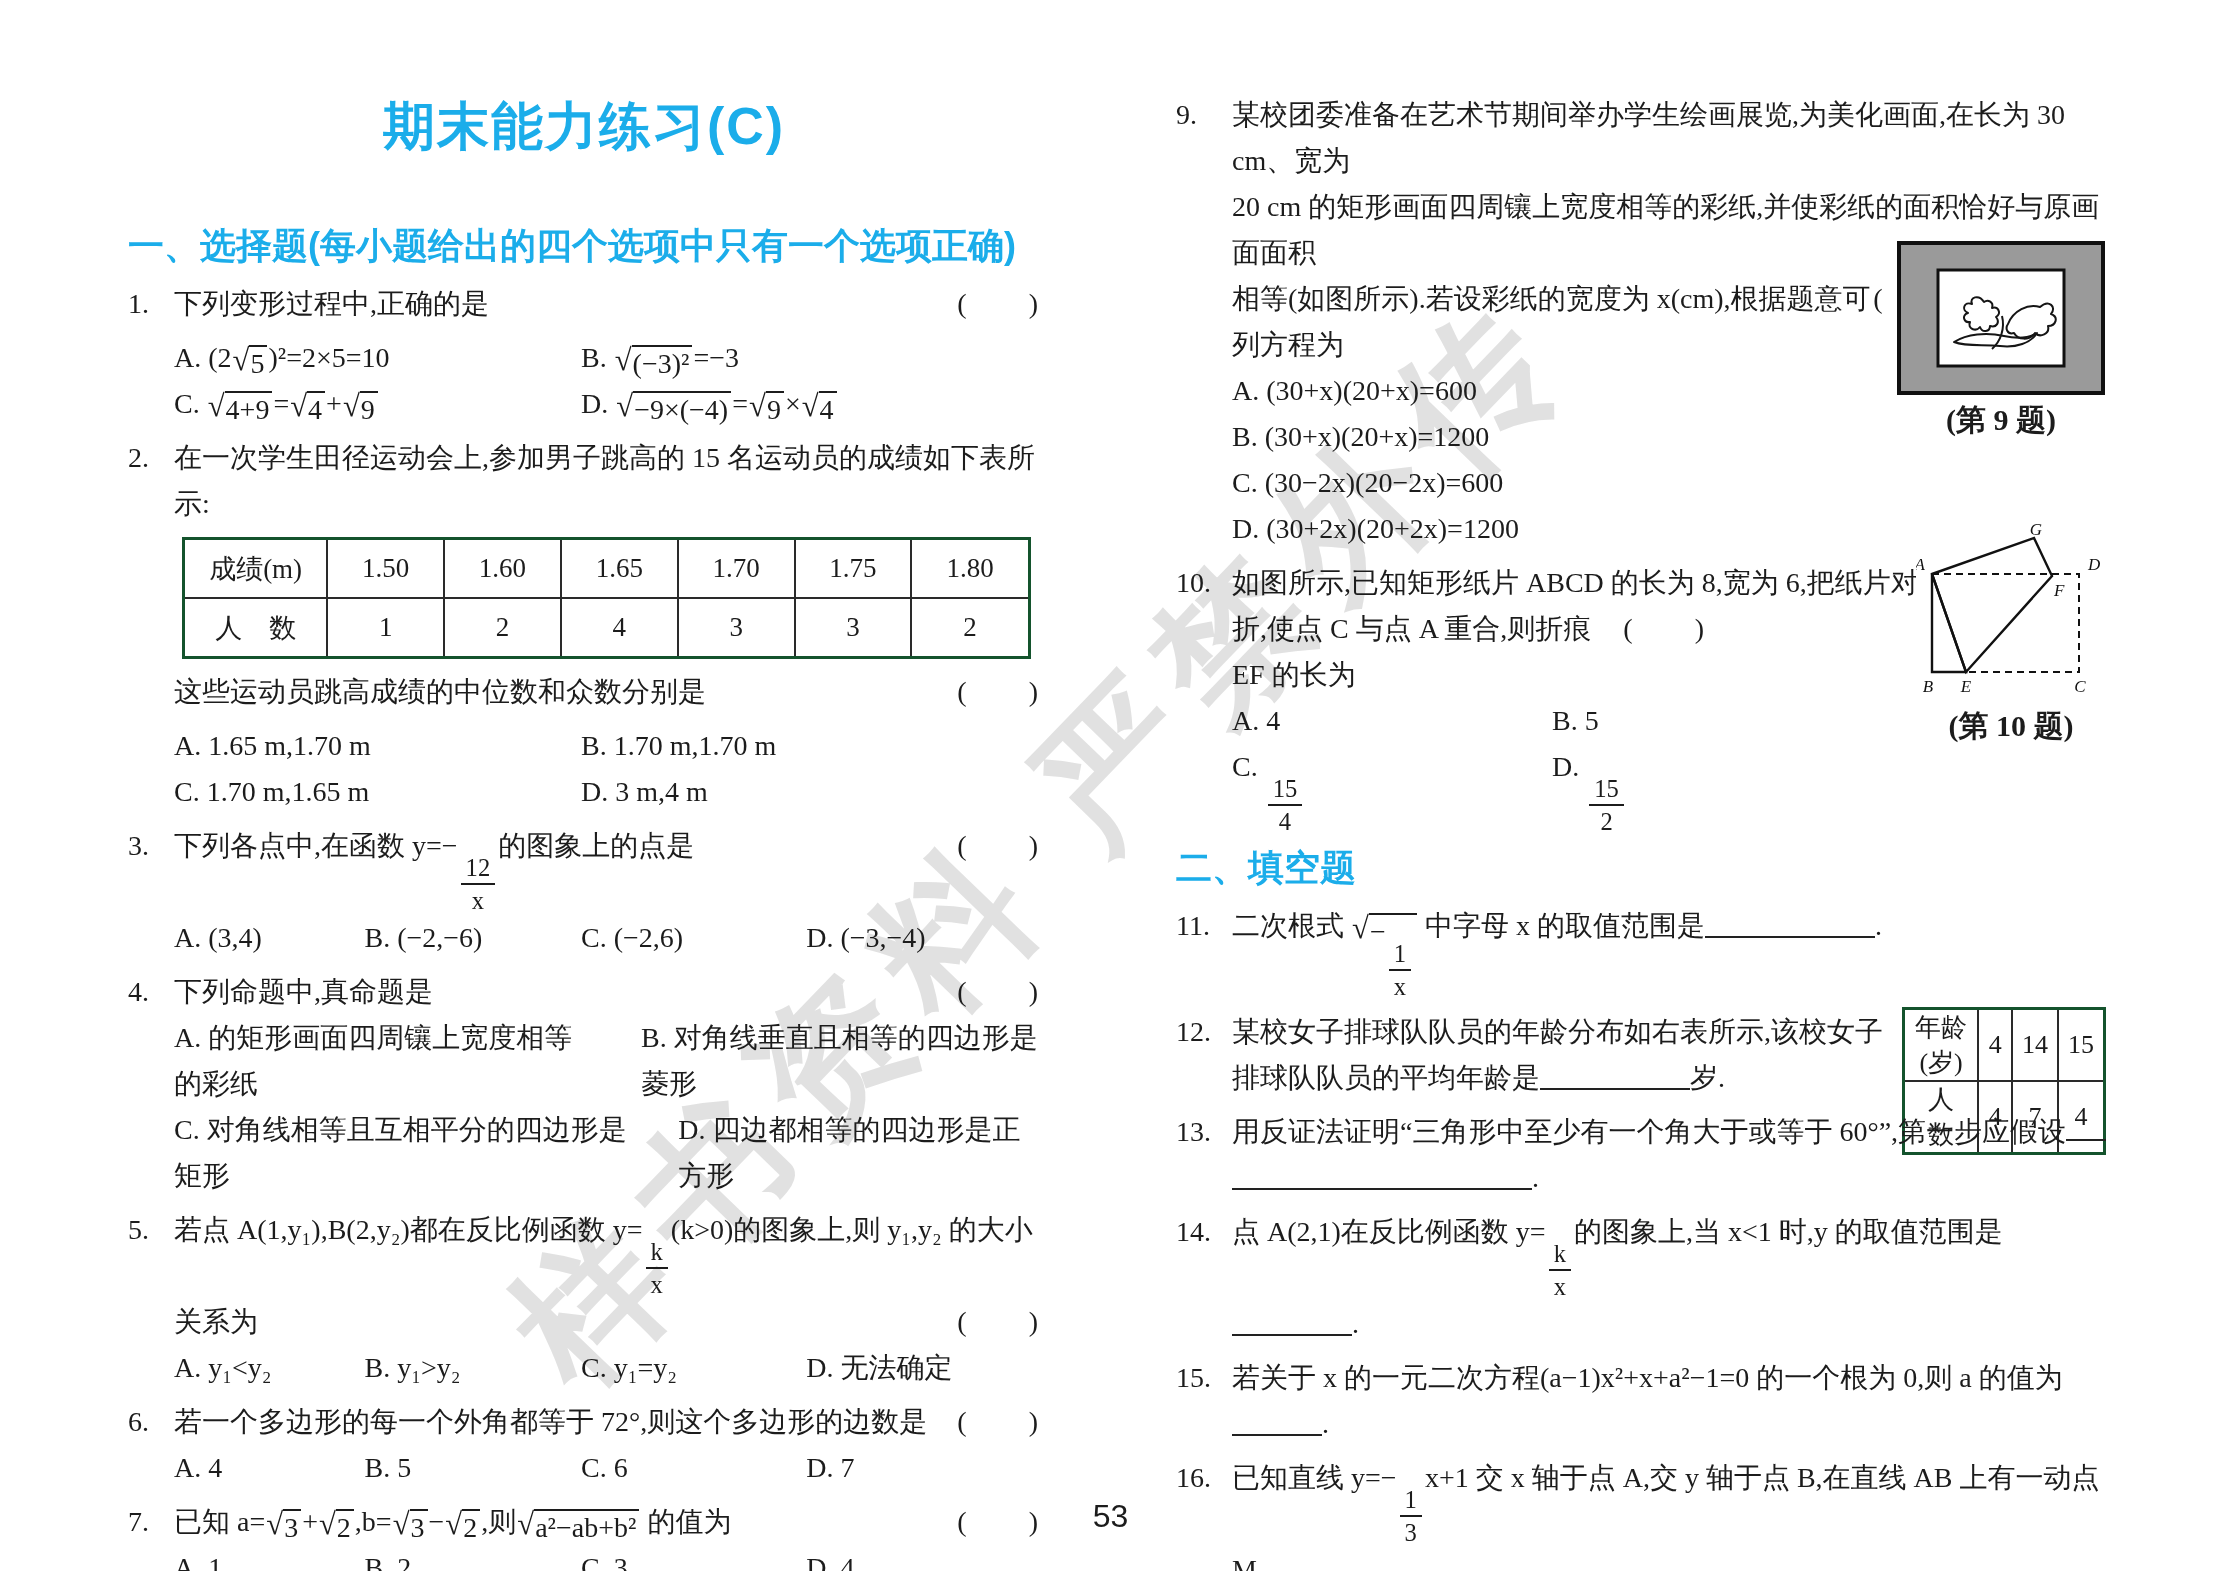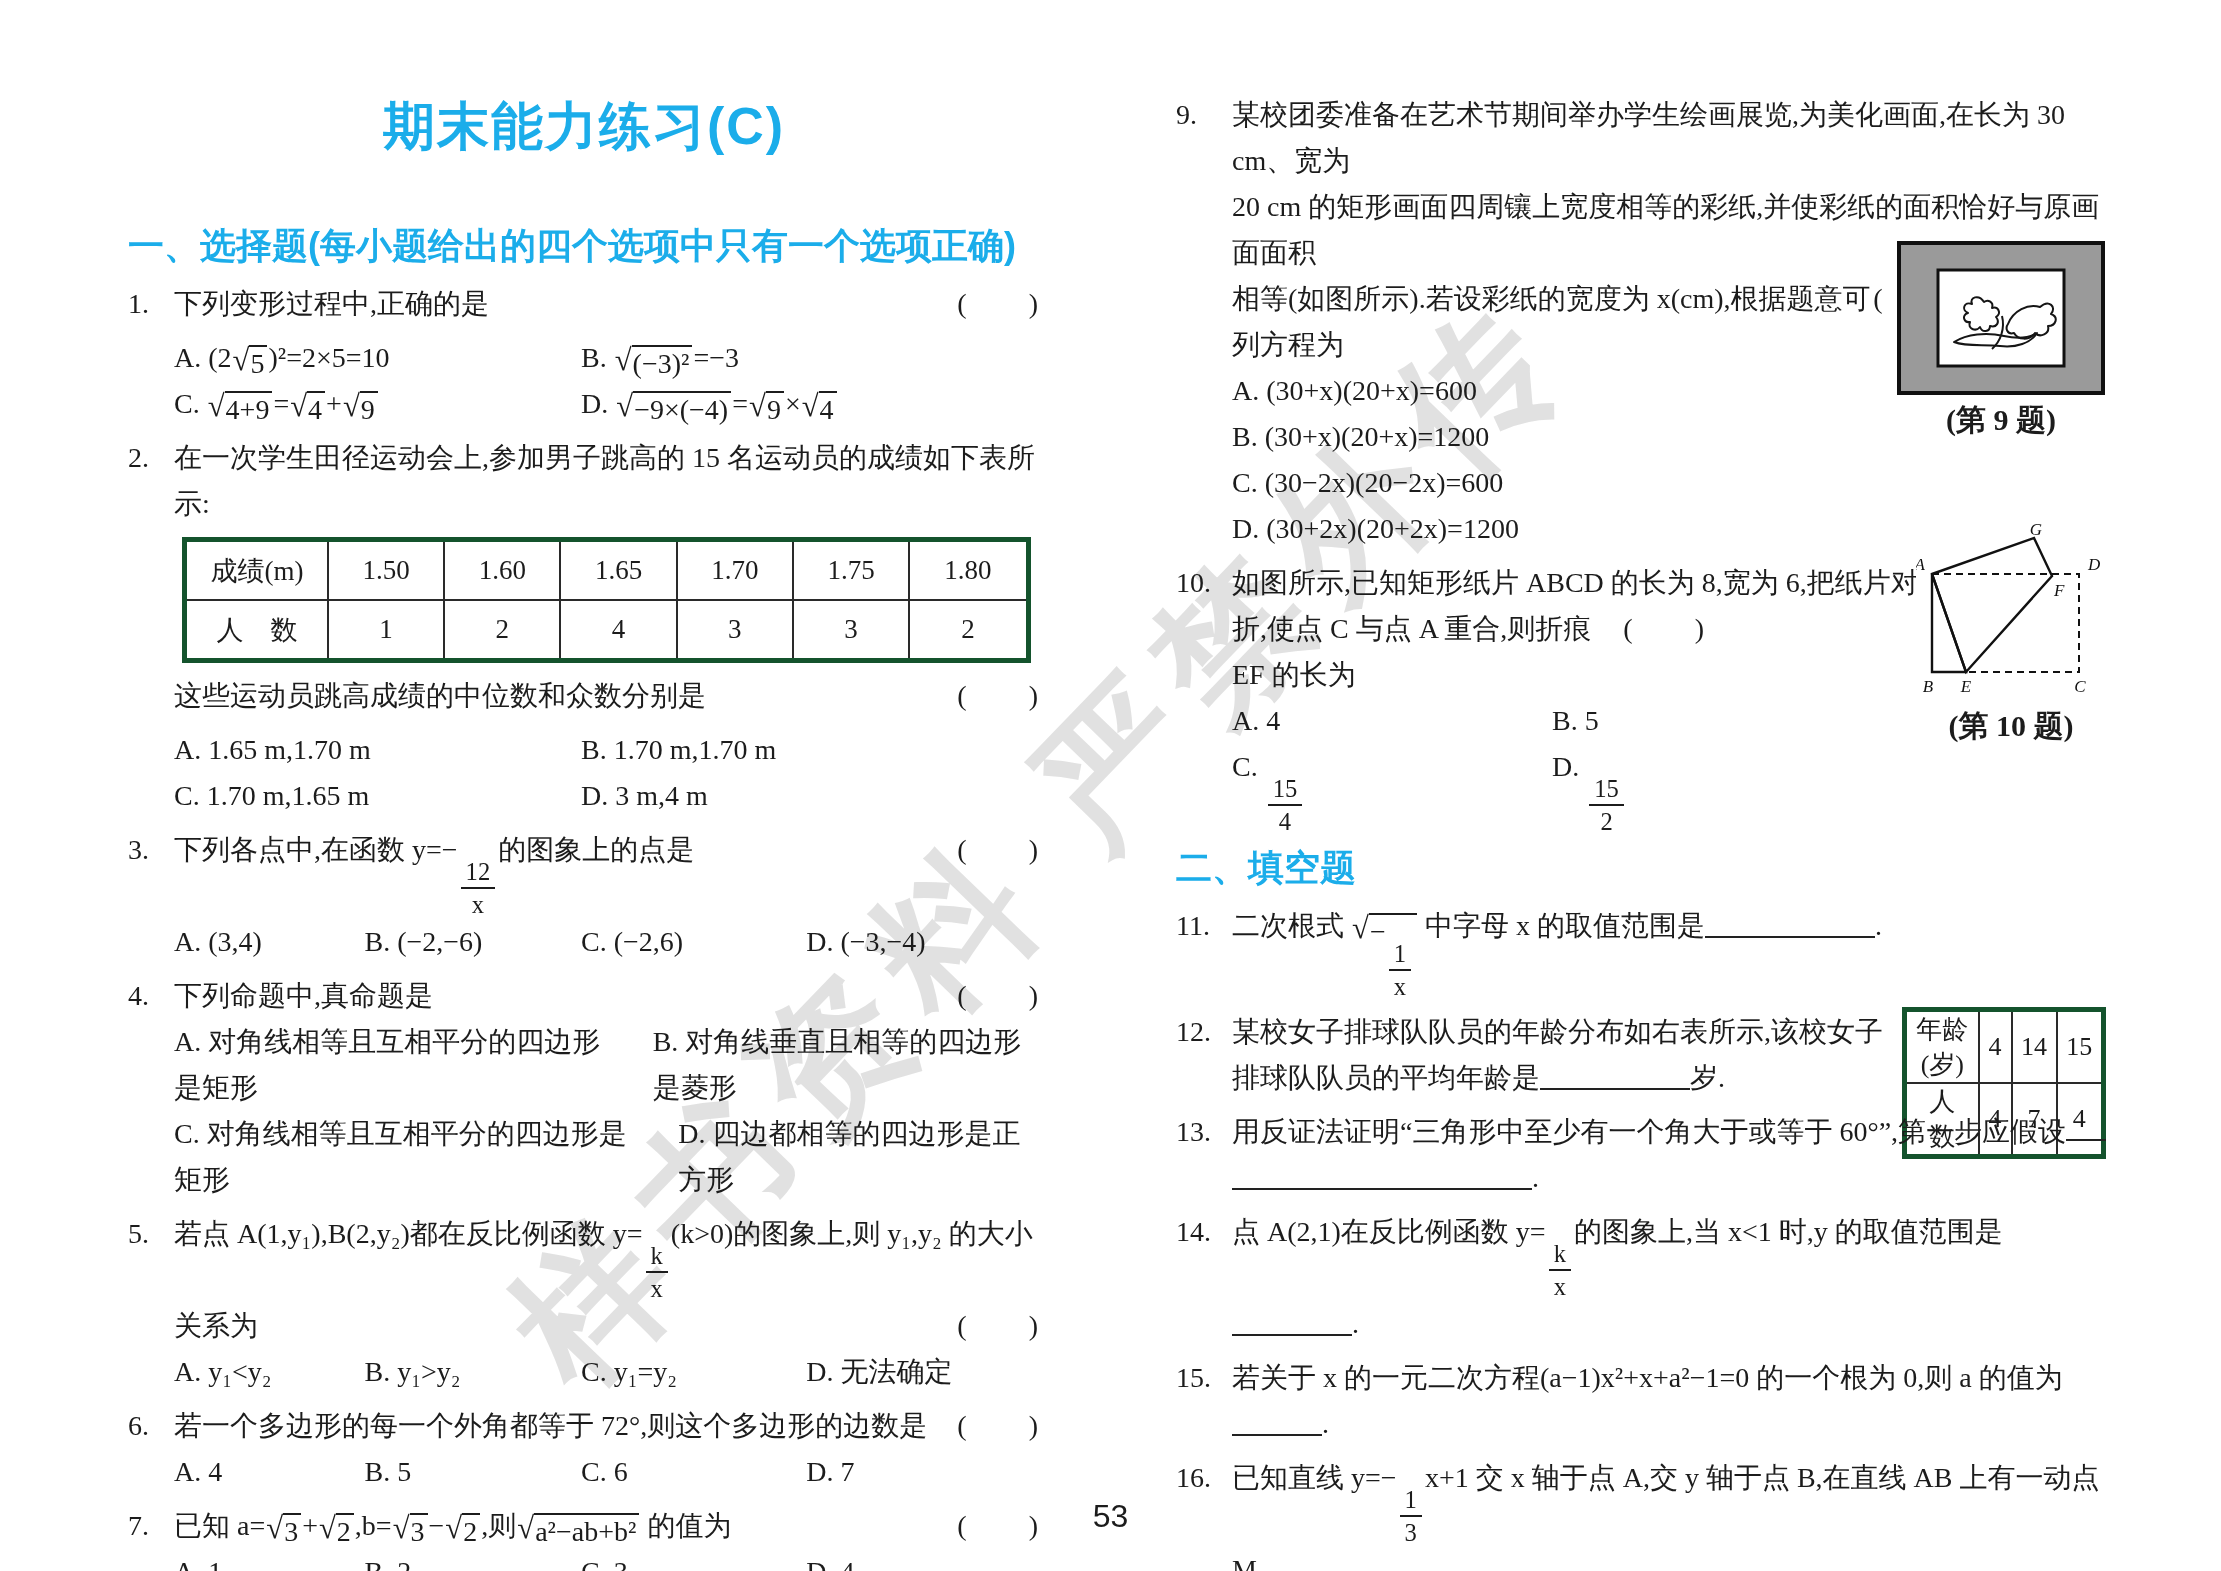--- a/index.html
+++ b/index.html
@@ -50,21 +50,21 @@
   .root .rs{font-size:1.1em;line-height:1.02;}
   .root .rb{border-top:2px solid #1c1c1c;padding:1px 3px 0 1px;}
   .blank{display:inline-block;border-bottom:2px solid #222;height:1.05em;
          vertical-align:-3px;}
   
   table.dtab{border-collapse:collapse;margin:10px 0 10px 8px;}
   table.dtab td{border:2px solid #2a2a2a;text-align:center;padding:0 8px;}
   table.t2{width:98%;}
   table.t2 td{height:57px;font-size:27px;}
   table.t2 td:first-child{width:17%;}
-  table.dtab{border:5px solid #14532d;}
+  table.dtab{border:3px solid #14532d;}
   .t12wrap{position:absolute;left:662px;top:-12px;}
   table.t12 td{height:44px;font-size:26px;}
   table.t12 td:first-child{width:108px;}
   table.t12 td:not(:first-child){width:52px;}
   
   .fig{position:absolute;text-align:center;z-index:2;background:#fff;}
   .fig9{right:0;top:148px;width:210px;}
   .fig10{right:0;top:-36px;width:190px;}
   .figcap{font-size:30px;font-weight:bold;line-height:34px;white-space:nowrap;}
   .pagenum{
@@ -183,21 +183,21 @@
   </div>
 
   <div class="prob">
     <span class="pno">4.</span>
     <div class="pbody">
       <div class="line">
         <span class="paren">(　　)</span>
         <span>下列命题中,真命题是</span>
       </div>
       <div class="pairline">
-        <span>A. 对角线相等且互相平分的四边形是矩形</span>
+        <span>A. 的矩形画面四周镶上宽度相等的彩纸</span>
         <span>B. 对角线垂直且相等的四边形是菱形</span>
       </div>
       <div class="pairline">
         <span>C. 对角线相等且互相平分的四边形是矩形</span>
         <span>D. 四边都相等的四边形是正方形</span>
       </div>
     </div>
   </div>
 
   <div class="prob">

